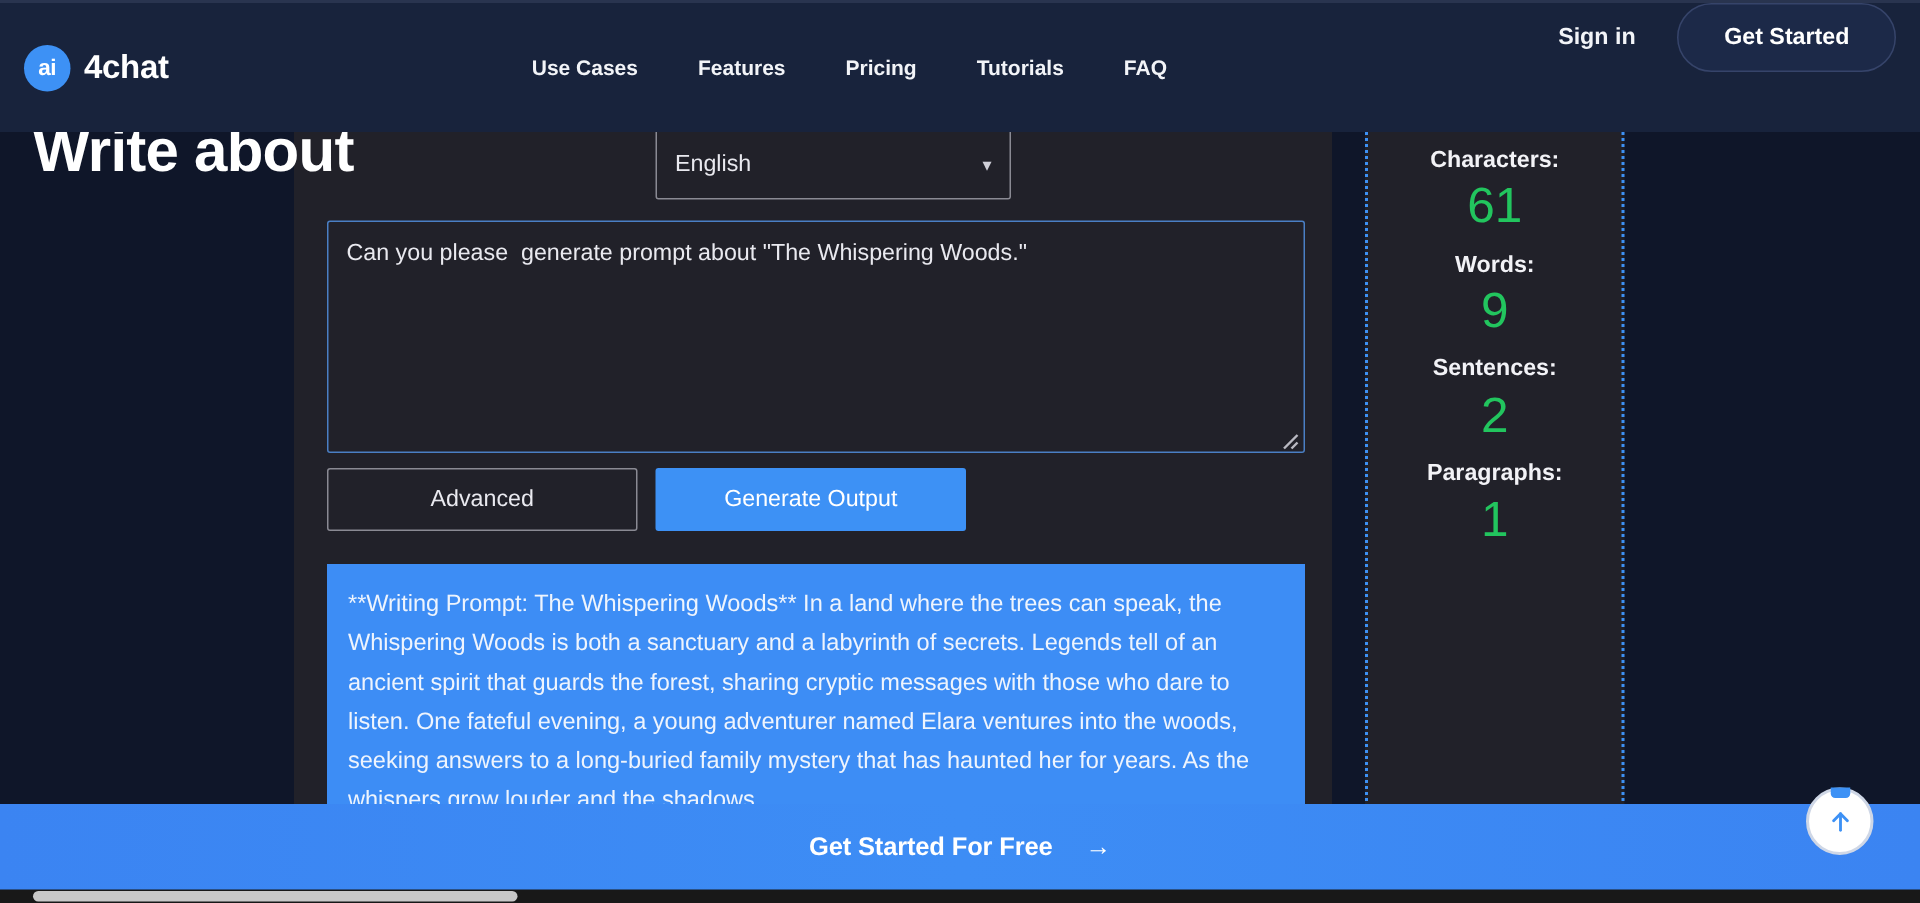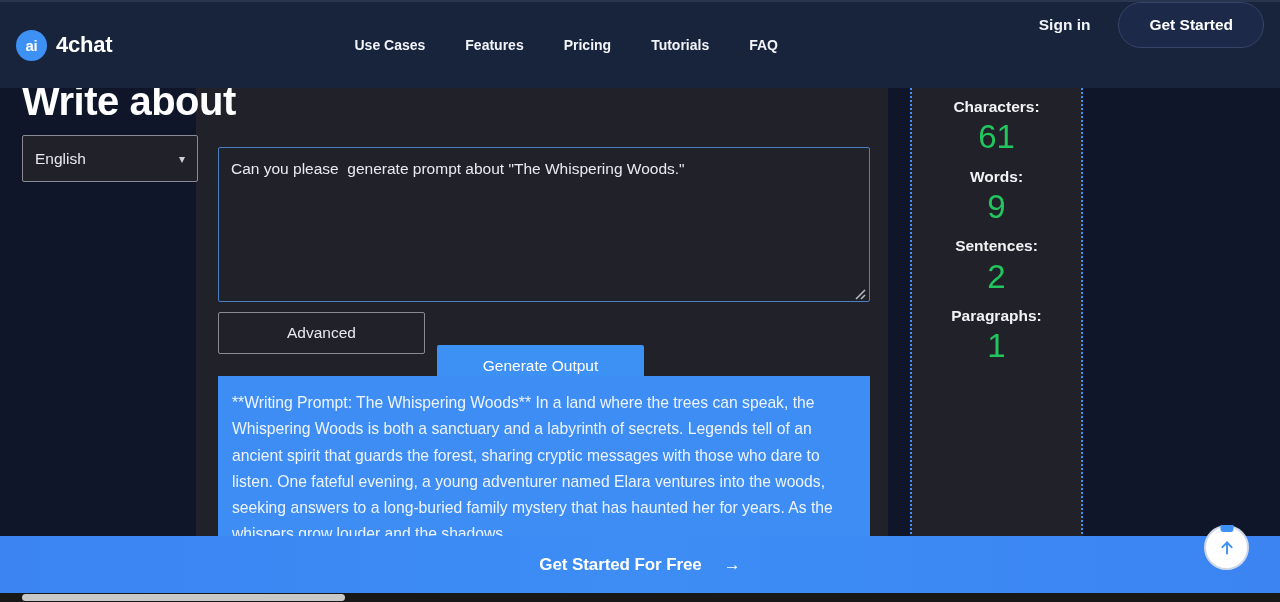--- a/index.html
+++ b/index.html
@@ -121,34 +121,33 @@
   }
 
   .tool-head-row {
     position: absolute;
     left: 22px;
     top: 72px;
     width: 652px;
     display: flex;
     align-items: flex-start;
     justify-content: space-between;
-    flex-direction: column;
   }
 
   .tool-title {
     color: #ffffff;
     font-size: 40px;
     font-weight: bold;
     letter-spacing: -0.5px;
     line-height: 1;
     margin-top: 9px;
   }
 
   .lang-select {
-    width: 176px;
+    width: 237px;
     height: 47px;
     background: #212129;
     border: 1px solid #8a8a93;
     border-radius: 2px;
     color: #e9e9ef;
     font-size: 15.5px;
     font-family: inherit;
     padding: 0 12px;
     appearance: none;
     -webkit-appearance: none;
@@ -220,21 +219,20 @@
   .btn-generate {
     width: 207px;
     height: 42px;
     background: #3d91f5;
     border: none;
     border-radius: 2px;
     color: #ffffff;
     font-size: 15.5px;
     font-family: inherit;
     cursor: pointer;
-    margin-top: 33px;
   }
 
   .output-block {
     position: absolute;
     left: 218px;
     top: 376px;
     width: 652px;
     background: #3d8df5;
     color: #eef4fd;
     font-size: 15.7px;

